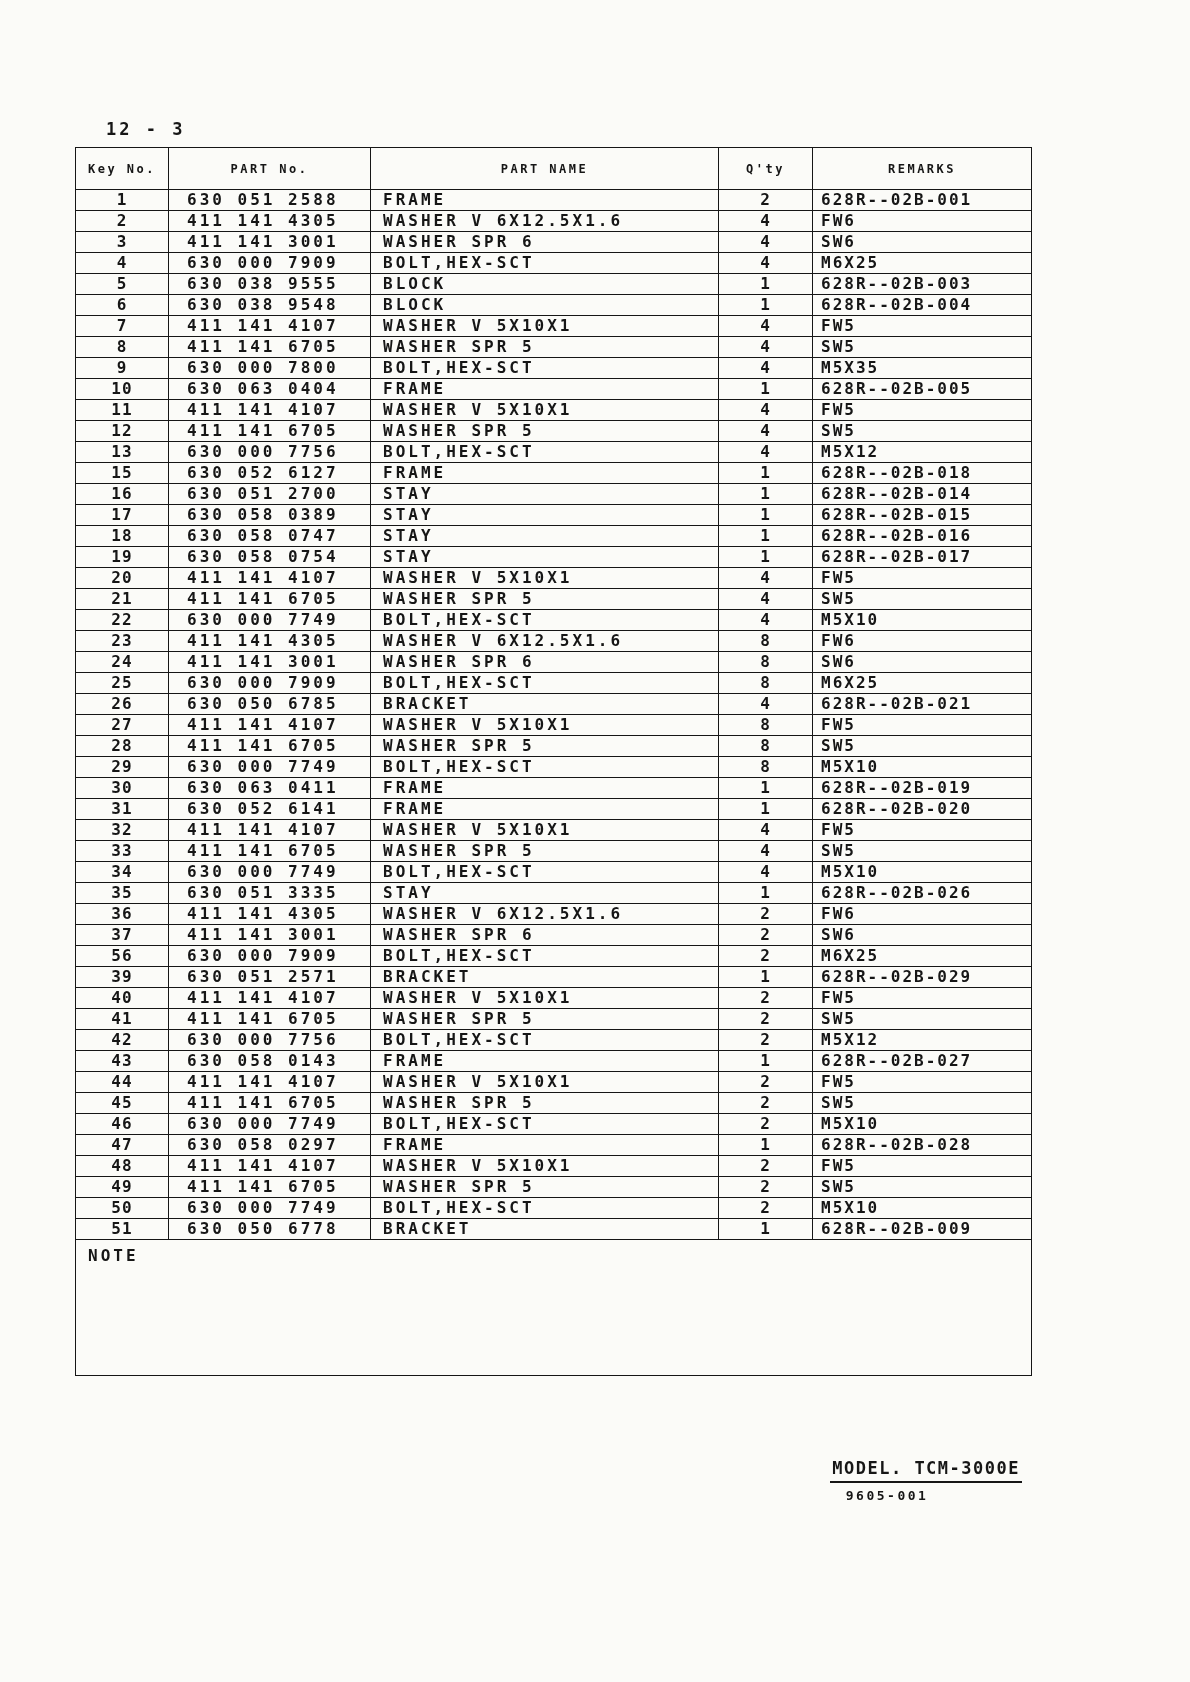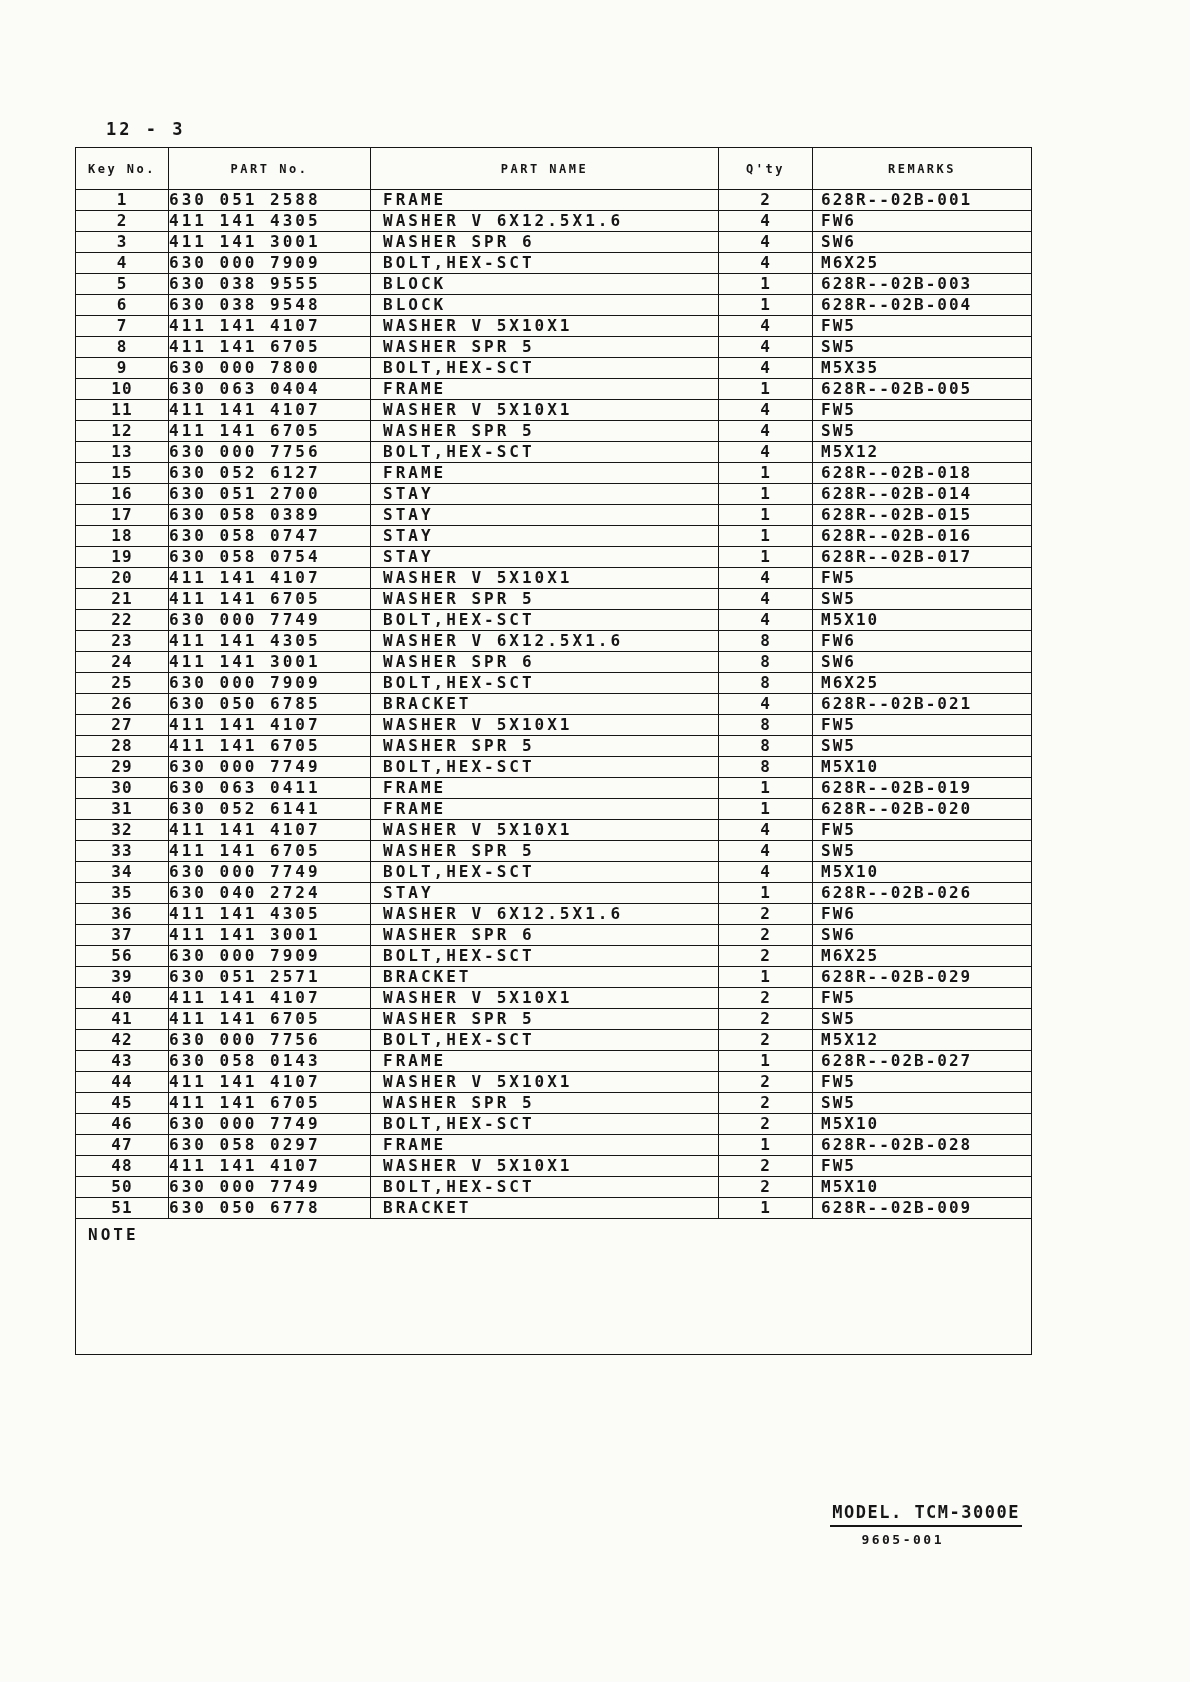--- a/index.html
+++ b/index.html
@@ -47,40 +47,39 @@
     text-align: center;
     font-weight: bold;
   }
   .parts-table td {
     height: 20px;
     line-height: 20px;
     font-size: 16px;
     letter-spacing: 3px;
   }
   td.col0 { text-align: center; letter-spacing: 1px; }
-  td.col1 { }
+  td.col1 { padding-left: 18px; }
   td.col2 { padding-left: 12px; }
   td.col3 { text-align: center; letter-spacing: 1px; }
   td.col4 { padding-left: 8px; letter-spacing: 2px; }
 
   td.note-cell {
     height: 136px;
     vertical-align: top;
     padding: 6px 0 0 12px;
     font-size: 16px;
     letter-spacing: 3px;
     line-height: 20px;
   }
 
   .footer-block {
     position: absolute;
     top: 1458px;
     right: 168px;
-    text-align: right;
-    margin-top: 44px;
+    text-align: center;
   }
   .model-label {
     display: inline-block;
     font-size: 17px;
     font-weight: bold;
     letter-spacing: 1.5px;
     border-bottom: 2.5px solid #161616;
     padding: 0 2px 3px 2px;
     white-space: nowrap;
   }
@@ -342,21 +341,21 @@
       </tr>
       <tr>
         <td class="col0">34</td>
         <td class="col1">630 000 7749</td>
         <td class="col2">BOLT,HEX-SCT</td>
         <td class="col3">4</td>
         <td class="col4">M5X10</td>
       </tr>
       <tr>
         <td class="col0">35</td>
-        <td class="col1">630 040 2724</td>
+        <td class="col1">630 051 3335</td>
         <td class="col2">STAY</td>
         <td class="col3">1</td>
         <td class="col4">628R--02B-026</td>
       </tr>
       <tr>
         <td class="col0">36</td>
         <td class="col1">411 141 4305</td>
         <td class="col2">WASHER V 6X12.5X1.6</td>
         <td class="col3">2</td>
         <td class="col4">FW6</td>
@@ -437,20 +436,27 @@
         <td class="col2">FRAME</td>
         <td class="col3">1</td>
         <td class="col4">628R--02B-028</td>
       </tr>
       <tr>
         <td class="col0">48</td>
         <td class="col1">411 141 4107</td>
         <td class="col2">WASHER V 5X10X1</td>
         <td class="col3">2</td>
         <td class="col4">FW5</td>
+      </tr>
+      <tr>
+        <td class="col0">49</td>
+        <td class="col1">411 141 6705</td>
+        <td class="col2">WASHER SPR 5</td>
+        <td class="col3">2</td>
+        <td class="col4">SW5</td>
       </tr>
       <tr>
         <td class="col0">50</td>
         <td class="col1">630 000 7749</td>
         <td class="col2">BOLT,HEX-SCT</td>
         <td class="col3">2</td>
         <td class="col4">M5X10</td>
       </tr>
       <tr>
         <td class="col0">51</td>

